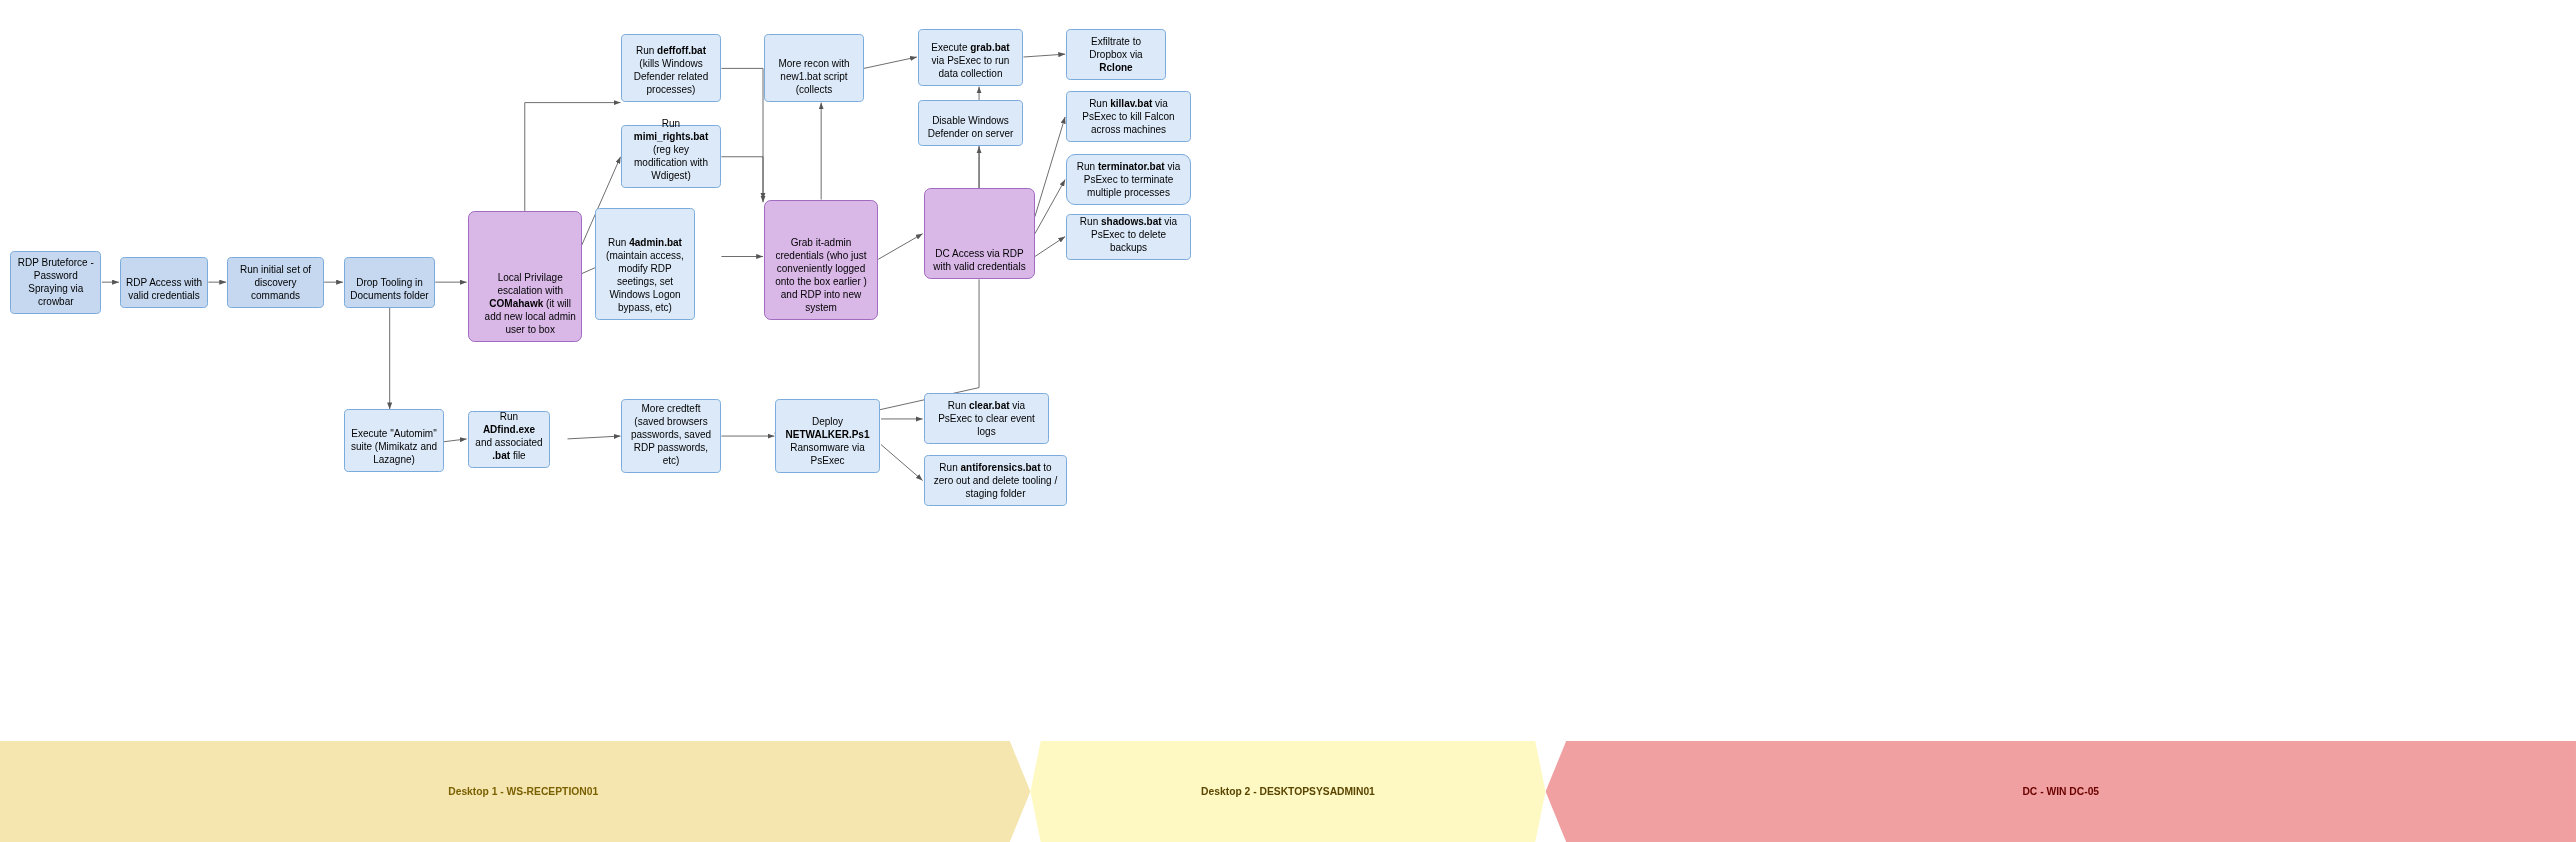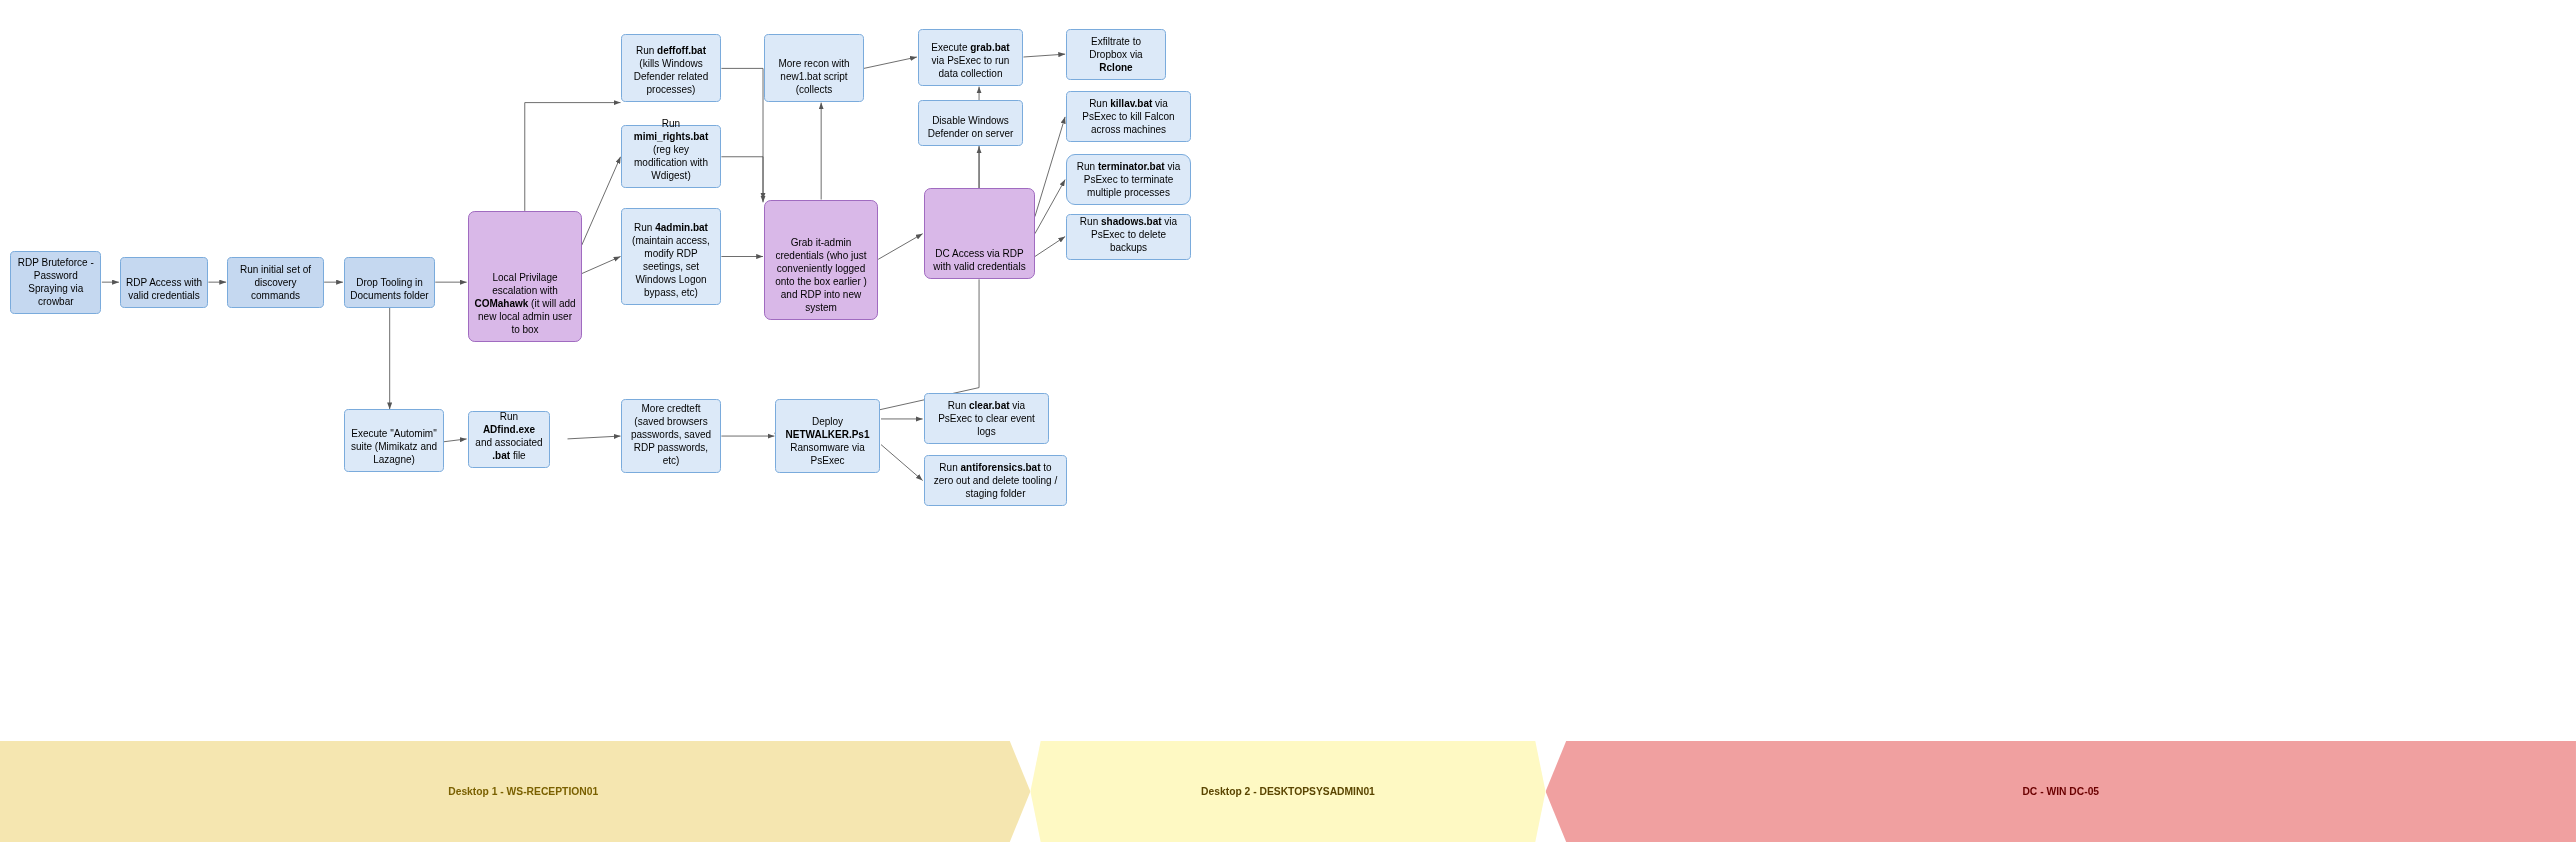--- a/index.html
+++ b/index.html
@@ -159,33 +159,33 @@
   </div>
 
   <div class="node node-blue" style="left:227px;top:257px;width:97px;height:51px;">
     <span>Run initial set of discovery commands</span>
   </div>
 
   <div class="node node-blue" style="left:344px;top:257px;width:91px;height:51px;">
     <span>Drop Tooling in Documents folder</span>
   </div>
 
-  <div class="node node-purple" style="left:468px;top:211px;width:114px;height:131px;">
+  <div class="node node-purple" style="left:468px;top:211px;width:114px;height:131px;padding-left:15px;">
     <span>Local Privilage escalation with <strong>COMahawk</strong> (it will add new local admin user to box</span>
   </div>
 
   <div class="node node-light-blue" style="left:621px;top:34px;width:100px;height:68px;">
     <span>Run <strong>deffoff.bat</strong> (kills Windows Defender related processes)</span>
   </div>
 
   <div class="node node-light-blue" style="left:621px;top:125px;width:100px;height:63px;">
     <span>Run <strong>mimi_rights.bat</strong> (reg key modification with Wdigest)</span>
   </div>
 
-  <div class="node node-light-blue" style="left:621px;top:208px;width:100px;height:97px;">
+  <div class="node node-light-blue" style="left:595px;top:208px;width:100px;height:112px;">
     <span>Run <strong>4admin.bat</strong> (maintain access, modify RDP seetings, set Windows Logon bypass, etc)</span>
   </div>
 
   <div class="node node-light-blue" style="left:764px;top:34px;width:100px;height:68px;">
     <span>More recon with new1.bat script (collects</span>
   </div>
 
   <div class="node node-purple" style="left:764px;top:200px;width:114px;height:120px;">
     <span>Grab it-admin credentials (who just conveniently logged onto the box earlier ) and RDP into new system</span>
   </div>

